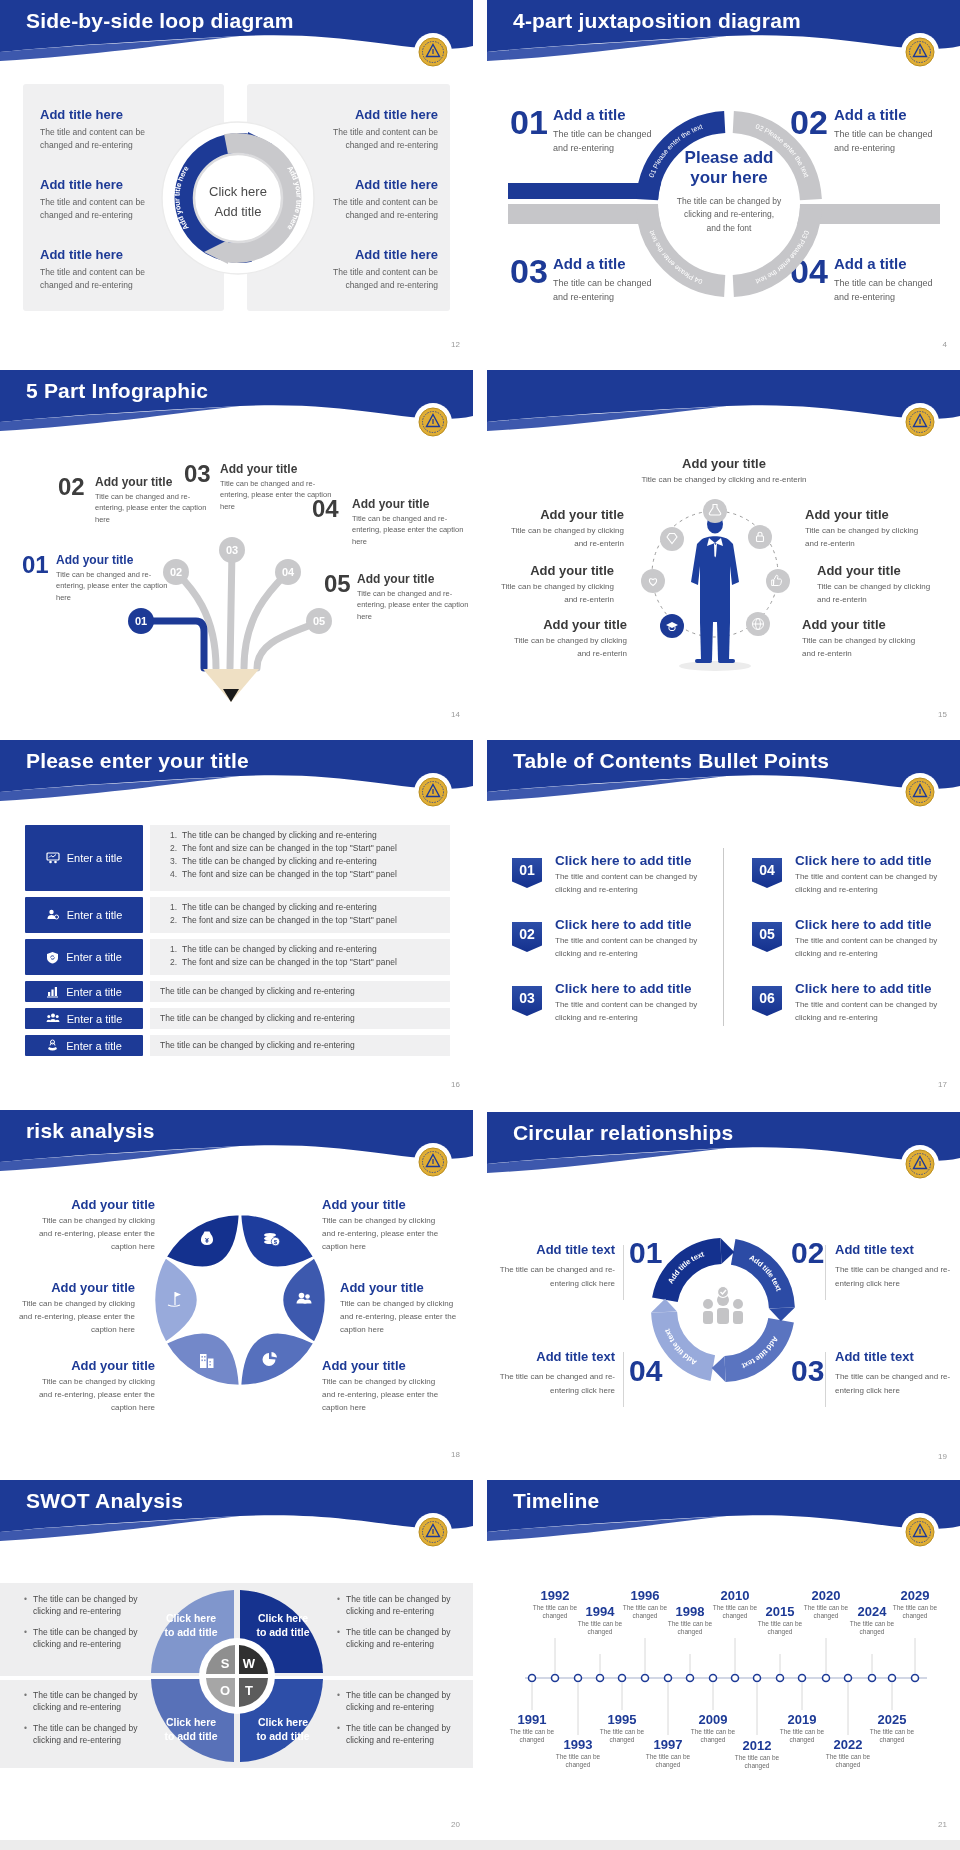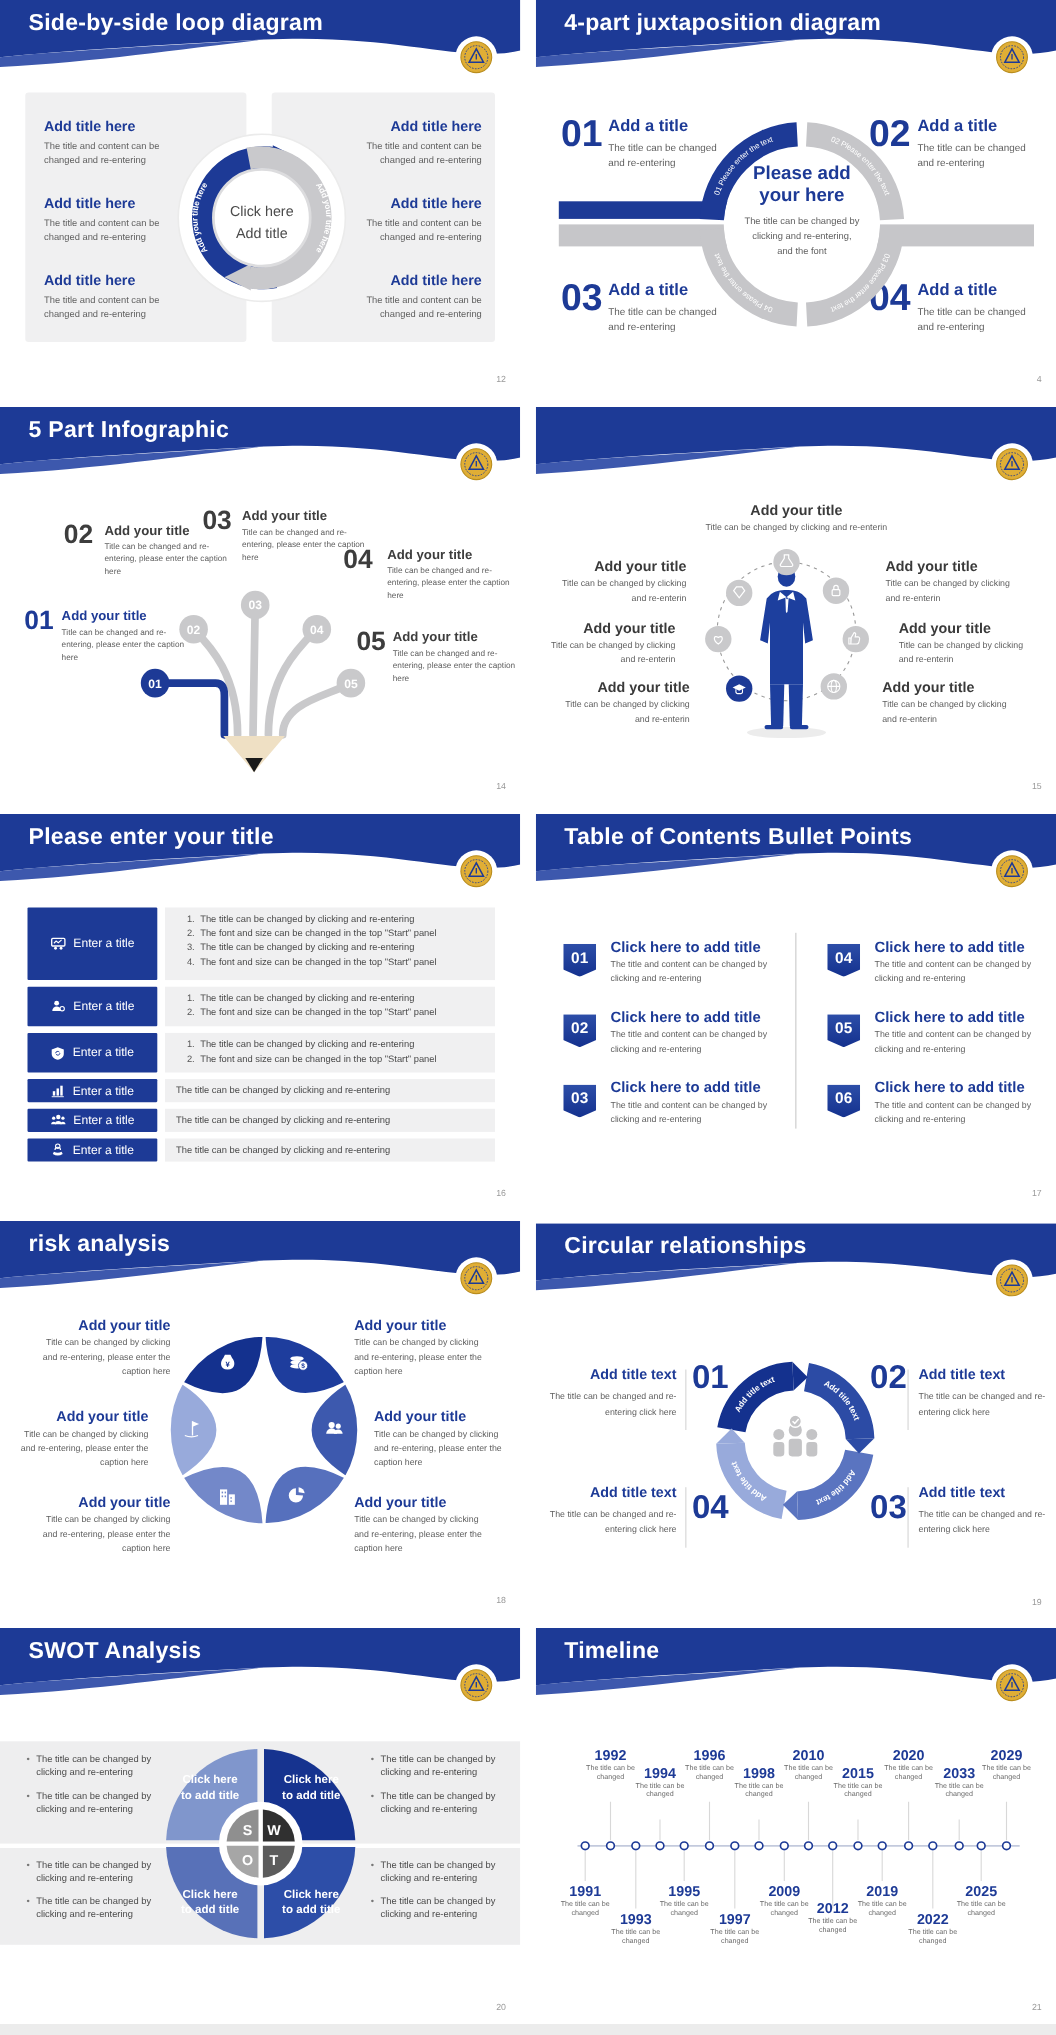--- a/index.html
+++ b/index.html
@@ -797,21 +797,21 @@
       </div>
   <div class="abs" style="left:268px;top:124px;width:50px">
         <div class="yr">2015</div>
         <div class="yrcap">The title can be changed</div>
       </div>
   <div class="abs" style="left:314px;top:108px;width:50px">
         <div class="yr">2020</div>
         <div class="yrcap">The title can be changed</div>
       </div>
   <div class="abs" style="left:360px;top:124px;width:50px">
-        <div class="yr">2033</div>
+        <div class="yr">2024</div>
         <div class="yrcap">The title can be changed</div>
       </div>
   <div class="abs" style="left:403px;top:108px;width:50px">
         <div class="yr">2029</div>
         <div class="yrcap">The title can be changed</div>
       </div>
 
   <div class="abs" style="left:20px;top:232px;width:50px">
         <div class="yr">1991</div>
         <div class="yrcap">The title can be changed</div>
@@ -825,21 +825,21 @@
         <div class="yrcap">The title can be changed</div>
       </div>
   <div class="abs" style="left:156px;top:257px;width:50px">
         <div class="yr">1997</div>
         <div class="yrcap">The title can be changed</div>
       </div>
   <div class="abs" style="left:201px;top:232px;width:50px">
         <div class="yr">2009</div>
         <div class="yrcap">The title can be changed</div>
       </div>
-  <div class="abs" style="left:245px;top:247px;width:50px">
+  <div class="abs" style="left:245px;top:258px;width:50px">
         <div class="yr">2012</div>
         <div class="yrcap">The title can be changed</div>
       </div>
   <div class="abs" style="left:290px;top:232px;width:50px">
         <div class="yr">2019</div>
         <div class="yrcap">The title can be changed</div>
       </div>
   <div class="abs" style="left:336px;top:257px;width:50px">
         <div class="yr">2022</div>
         <div class="yrcap">The title can be changed</div>

